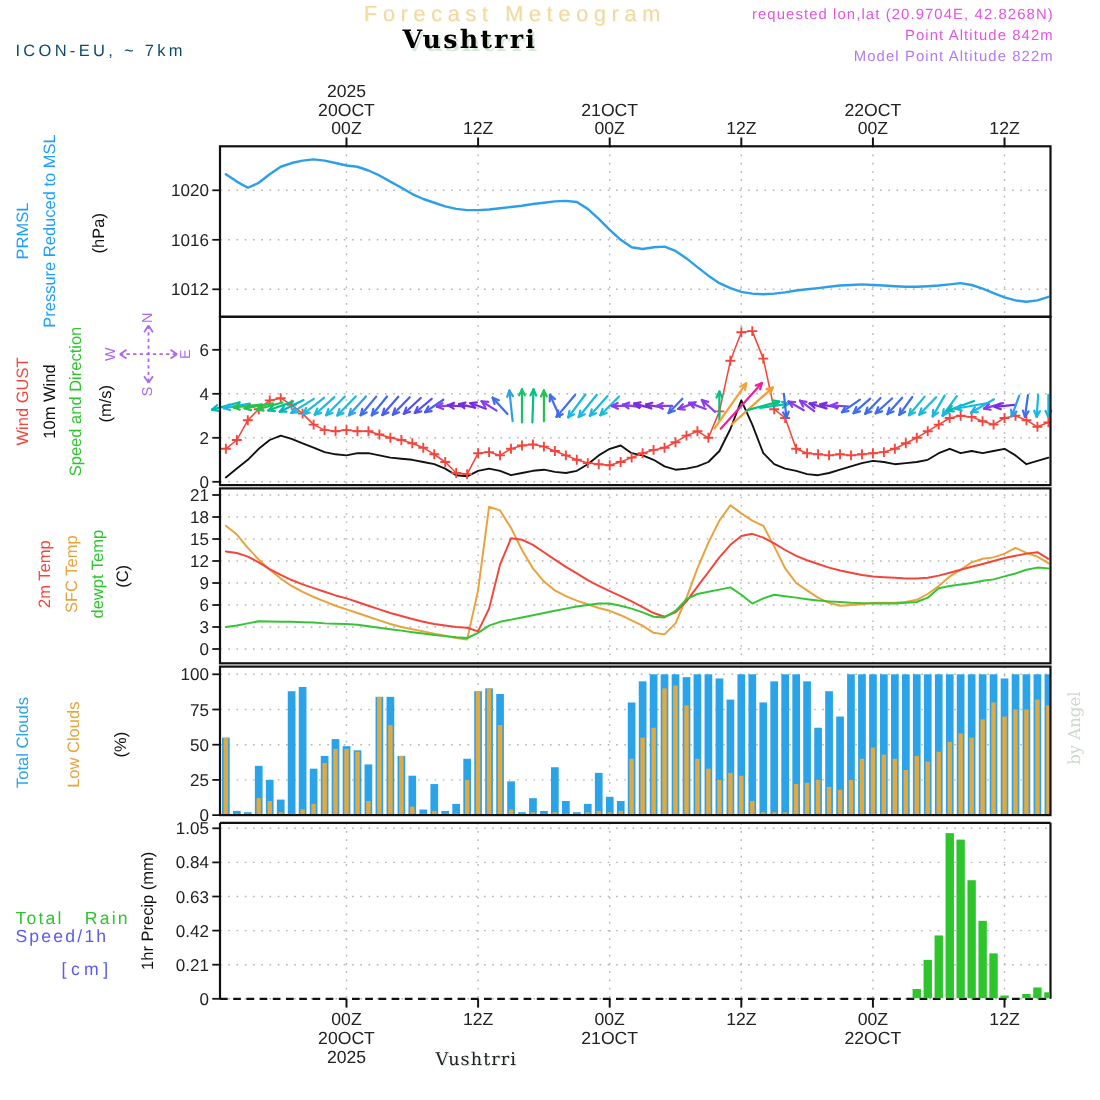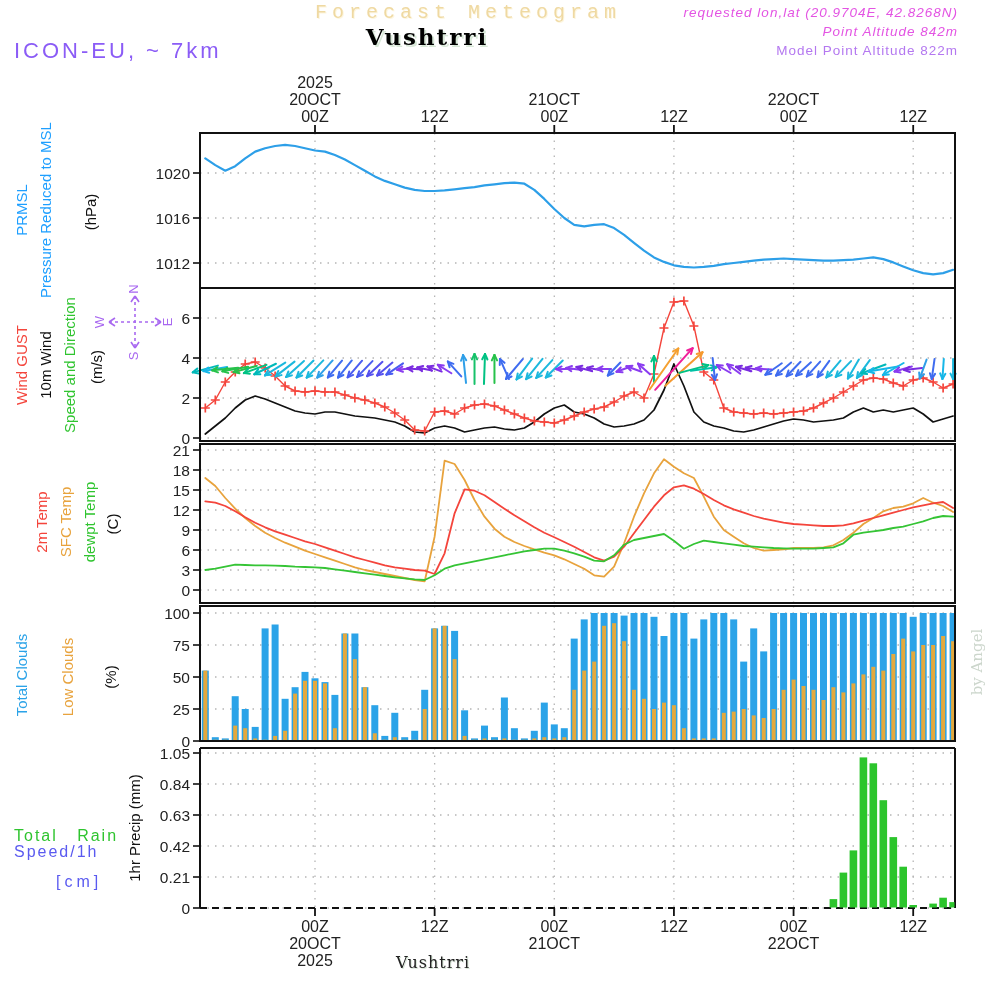--- a/index.html
+++ b/index.html
@@ -6,23 +6,23 @@
   #fig{position:relative;width:1000px;height:1000px;background:#fff;
        font-family:"Liberation Sans",sans-serif;overflow:hidden;}
   #chart{position:absolute;left:0;top:0;}
   .lbl{position:absolute;white-space:nowrap;line-height:1.1;}
   .rot{transform:translate(-50%,-50%) rotate(-90deg);transform-origin:center;}
   .ctr{transform:translateX(-50%);}
   .pre{white-space:pre;}
   .t-forecast{font-size:20px;letter-spacing:5px;color:#efd9a2;text-shadow:1px 1px 0 #fdf6e0;}
   .t-station{font-family:"DejaVu Serif",serif;font-weight:bold;font-size:23px;letter-spacing:2px;color:#000;
              text-shadow:2px 2px 0 #d8e8d8;}
-  .t-model{font-size:22px;letter-spacing:3px;color:#8b5cf6;}
+  .t-model{font-size:15px;letter-spacing:3px;color:#0c4a6e;}
   .hdr-right{position:absolute;right:42px;top:3px;text-align:right;font-size:13.5px;letter-spacing:1px;line-height:19px;}
-  .mag{color:#e354e3;font-style:italic;} .vio{color:#b478f0;}
+  .mag{color:#e354e3;} .vio{color:#b478f0;}
   .m15{font-size:15px;}
   .blue-t{color:#1e9fff;} .red-t{color:#f4453c;} .blk-t{color:#111;} .grn-t{color:#2fc42f;}
   .org-t{color:#e8a33d;} .sky-t{color:#2ba3e8;} .snow-t{color:#5a5af0;}
   .t-footer{font-family:"DejaVu Serif",serif;font-size:16px;letter-spacing:1px;color:#222;
             text-shadow:1px 1px 0 #d8e8d8;}
   .wm{font-family:"DejaVu Serif",serif;font-size:15px;color:#ccd6cc;}
 </style>
 </head>
 <body>
 
@@ -811,21 +811,21 @@
         <line x1="135" y1="296" x2="131" y2="302" stroke="#a868f0" stroke-width="1.6"></line>
         <line x1="135" y1="348" x2="131" y2="342" stroke="#a868f0" stroke-width="1.6"></line>
         <line x1="135" y1="348" x2="139" y2="342" stroke="#a868f0" stroke-width="1.6"></line>
         <text x="0" y="0" font-family="Liberation Sans, sans-serif" fill="#a868f0" font-size="13" text-anchor="middle" transform="translate(135,289) rotate(-90)" dominant-baseline="middle">N</text>
         <text x="0" y="0" font-family="Liberation Sans, sans-serif" fill="#a868f0" font-size="13" text-anchor="middle" transform="translate(135,356) rotate(-90)" dominant-baseline="middle">S</text>
         <text x="0" y="0" font-family="Liberation Sans, sans-serif" fill="#a868f0" font-size="13" text-anchor="middle" transform="translate(101,322) rotate(-90)" dominant-baseline="middle">W</text>
         <text x="0" y="0" font-family="Liberation Sans, sans-serif" fill="#a868f0" font-size="13" text-anchor="middle" transform="translate(169,322) rotate(-90)" dominant-baseline="middle">E</text>
       </g>
     </svg>
 
-  <div class="lbl ctr t-forecast" style="left:468px;top:2px;font-family:Liberation Mono, monospace;">Forecast Meteogram</div>
+  <div class="lbl ctr t-forecast" style="left:468px;top:2px;">Forecast Meteogram</div>
   <div class="lbl ctr t-station" style="left:427px;top:24px;">Vushtrri</div>
   <div class="lbl t-model" style="left:14px;top:39px;">ICON-EU, ~ 7km</div>
   <div class="hdr-right">
     <div class="mag">requested lon,lat (20.9704E, 42.8268N)</div>
     <div class="mag">Point Altitude 842m</div>
     <div class="vio">Model Point Altitude 822m</div>
   </div>
 
   <div class="lbl rot m15 blue-t" style="left:22px;top:210px;">PRMSL</div>
   <div class="lbl rot m15 blue-t" style="left:46px;top:210px;">Pressure Reduced to MSL</div>

